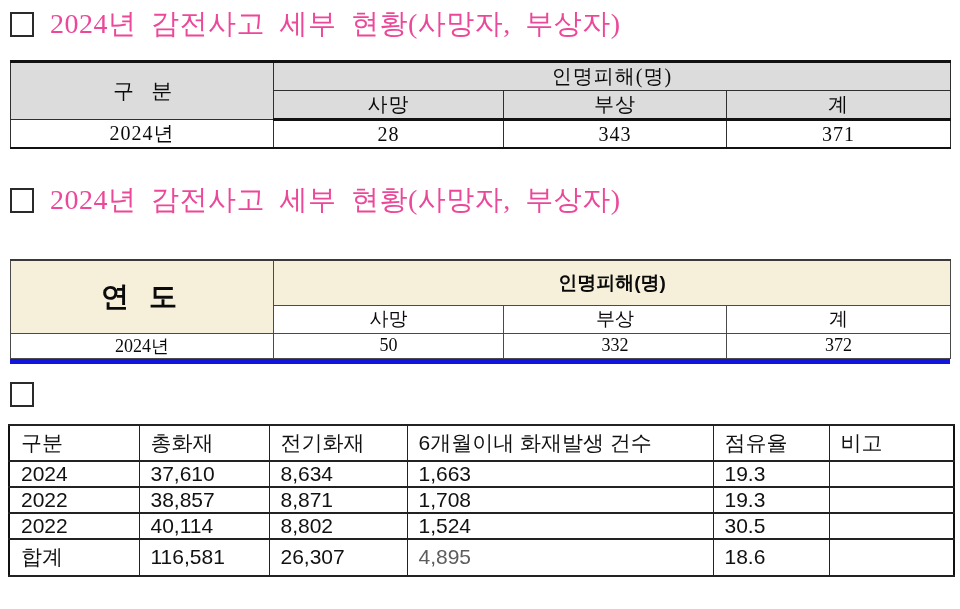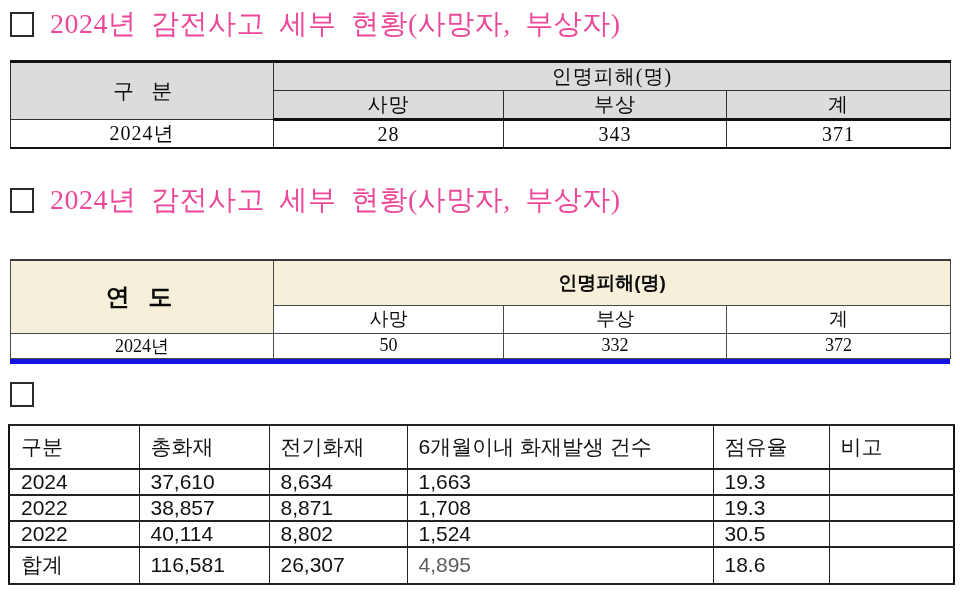--- a/index.html
+++ b/index.html
@@ -38,38 +38,38 @@
   .tbl2 { margin-top:40px; border-top:2px solid #3a3a3a; }
   .tbl2 td {
     border:1px solid #4a4a4a; text-align:center; font-size:19px;
     overflow:hidden;
   }
   .tbl2 .hdr {
     background:var(--table2-header-bg,#f6f0db);
     font-family:"Liberation Sans","DejaVu Sans",sans-serif;
     font-weight:bold; font-size:19px;
   }
-  .tbl2 td.corner { font-size:24px; letter-spacing:6px; }
+  .tbl2 td.corner { font-size:28px; letter-spacing:6px; }
   .tbl2 tr.grouprow td { height:45px; }
   .tbl2 tr.subrow td { height:28px; background:#fff; border-top:1px dotted #6a6a6a; border-bottom:1px dotted #6a6a6a; }
   .tbl2 tr.datarow td { height:21px; font-size:18px; background:#fff; }
   .blue-line { width:940px; height:5px; margin-left:10px; background:var(--blue-divider,#1414e0); }
 
   
   .tbl3 {
     margin-left:8px; width:945px; margin-top:17px;
     border:2px solid #111;
     font-family:"Liberation Sans","DejaVu Sans",sans-serif;
   }
   .tbl3 td {
     border:1px solid #222; border-top:2px solid #222; border-bottom:2px solid #222;
     font-size:21px; text-align:left; padding-left:11px; height:18px;
     overflow:hidden; white-space:nowrap; color:#111;
   }
-  .tbl3 tr.hdrrow td { height:44px; }
+  .tbl3 tr.hdrrow td { height:36px; }
   .tbl3 tr.sumrow td { height:37px; }
   .tbl3 td.muted { color:var(--muted-text,#5d5d5d); }
 </style>
 </head>
 <body>
 
 <div class="title t1">
   <span class="bullet"></span>
   <span>2024년 감전사고 세부 현황(사망자, 부상자)</span>
 </div>

